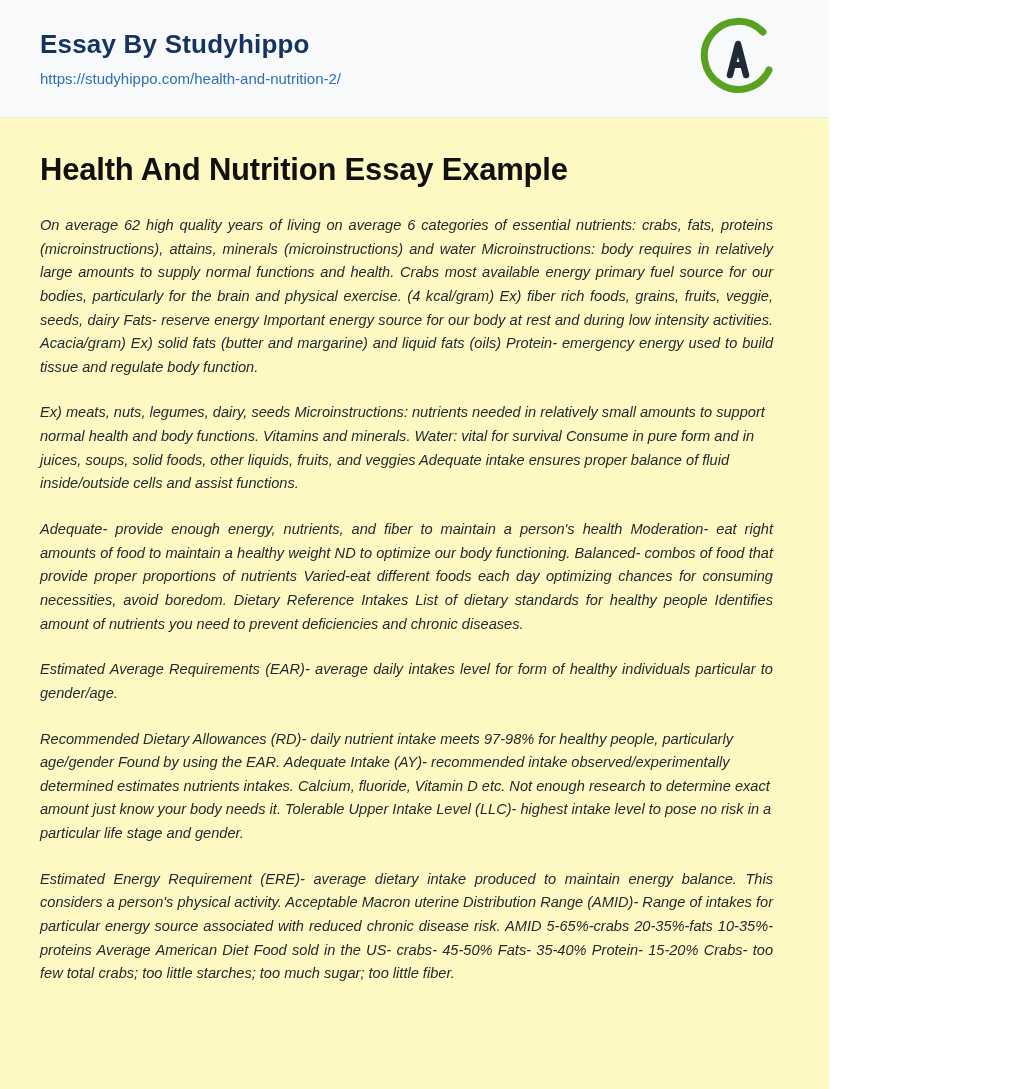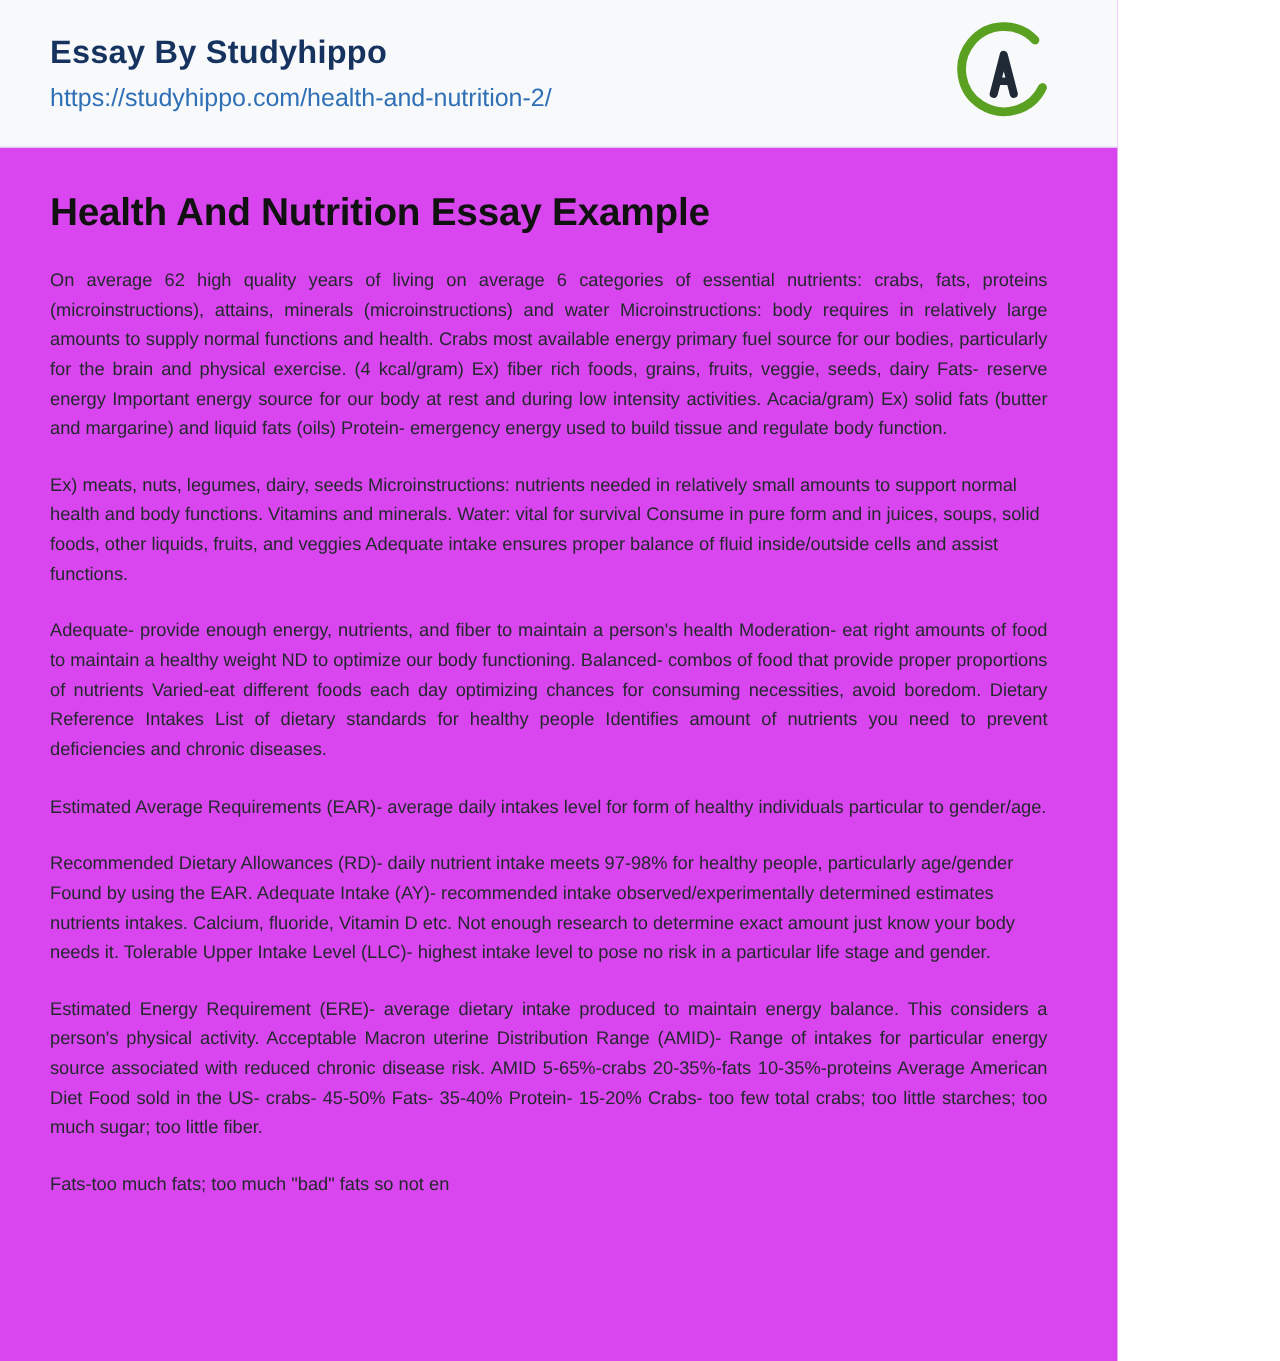--- a/index.html
+++ b/index.html
@@ -7,24 +7,24 @@
     padding: 0;
     background: #ffffff;
   }
   body {
     width: 1024px;
     min-height: 1089px;
     font-family: "Liberation Sans", sans-serif;
     color: #1d1d1d;
   }
   .page {
-    width: 894px;
+    width: 829px;
     min-height: 1089px;
     position: relative;
-    background: #d946ef;
+    background: #fef9c3;
   }
   .header {
     height: 118px;
     background: #f7f9fb;
     border-bottom: 1px solid #e6eaef;
     box-sizing: border-box;
     display: flex;
     align-items: center;
     justify-content: space-between;
     padding: 0 40px 0 40px;
@@ -36,21 +36,21 @@
   }
   .brand-title {
     font-size: 26px;
     font-weight: bold;
     color: #15335e;
     letter-spacing: 0.2px;
     margin: 0 0 12px 0;
     line-height: 1.1;
   }
   .brand-url {
-    font-size: 20px;
+    font-size: 15px;
     color: #2f6fb5;
     margin: 0;
     line-height: 1.1;
   }
   .logo-wrap {
     width: 86px;
     height: 86px;
     position: relative;
     margin-right: 8px;
   }
@@ -62,20 +62,21 @@
     font-weight: bold;
     color: #111111;
     margin: 0 0 26px 0;
     letter-spacing: -0.2px;
   }
   p.para {
     font-size: 14.6px;
     line-height: 1.62;
     color: #24292e;
     margin: 0 16px 22px 0;
+    font-style: italic;
   }
   p.justify {
     text-align: justify;
   }
   p.last {
     margin-bottom: 0;
   }
 </style>
 </head>
 <body>
@@ -98,16 +99,15 @@
 
   <div class="content">
     <h1 class="doc-title">Health And Nutrition Essay Example</h1>
 
     <p class="para justify">On average 62 high quality years of living on average 6 categories of essential nutrients: crabs, fats, proteins (microinstructions), attains, minerals (microinstructions) and water Microinstructions: body requires in relatively large amounts to supply normal functions and health. Crabs most available energy primary fuel source for our bodies, particularly for the brain and physical exercise. (4 kcal/gram) Ex) fiber rich foods, grains, fruits, veggie, seeds, dairy Fats- reserve energy Important energy source for our body at rest and during low intensity activities. Acacia/gram) Ex) solid fats (butter and margarine) and liquid fats (oils) Protein- emergency energy used to build tissue and regulate body function.</p>
     <p class="para">Ex) meats, nuts, legumes, dairy, seeds Microinstructions: nutrients needed in relatively small amounts to support normal health and body functions. Vitamins and minerals. Water: vital for survival Consume in pure form and in juices, soups, solid foods, other liquids, fruits, and veggies Adequate intake ensures proper balance of fluid inside/outside cells and assist functions.</p>
     <p class="para justify">Adequate- provide enough energy, nutrients, and fiber to maintain a person's health Moderation- eat right amounts of food to maintain a healthy weight ND to optimize our body functioning. Balanced- combos of food that provide proper proportions of nutrients Varied-eat different foods each day optimizing chances for consuming necessities, avoid boredom. Dietary Reference Intakes List of dietary standards for healthy people Identifies amount of nutrients you need to prevent deficiencies and chronic diseases.</p>
     <p class="para justify">Estimated Average Requirements (EAR)- average daily intakes level for form of healthy individuals particular to gender/age.</p>
     <p class="para">Recommended Dietary Allowances (RD)- daily nutrient intake meets 97-98% for healthy people, particularly age/gender Found by using the EAR. Adequate Intake (AY)- recommended intake observed/experimentally determined estimates nutrients intakes. Calcium, fluoride, Vitamin D etc. Not enough research to determine exact amount just know your body needs it. Tolerable Upper Intake Level (LLC)- highest intake level to pose no risk in a particular life stage and gender.</p>
     <p class="para justify">Estimated Energy Requirement (ERE)- average dietary intake produced to maintain energy balance. This considers a person's physical activity. Acceptable Macron uterine Distribution Range (AMID)- Range of intakes for particular energy source associated with reduced chronic disease risk. AMID 5-65%-crabs 20-35%-fats 10-35%-proteins Average American Diet Food sold in the US- crabs- 45-50% Fats- 35-40% Protein- 15-20% Crabs- too few total crabs; too little starches; too much sugar; too little fiber.</p>
-    <p class="para last">Fats-too much fats; too much "bad" fats so not en</p>
   </div>
 
 </div>
 
 </body></html>

